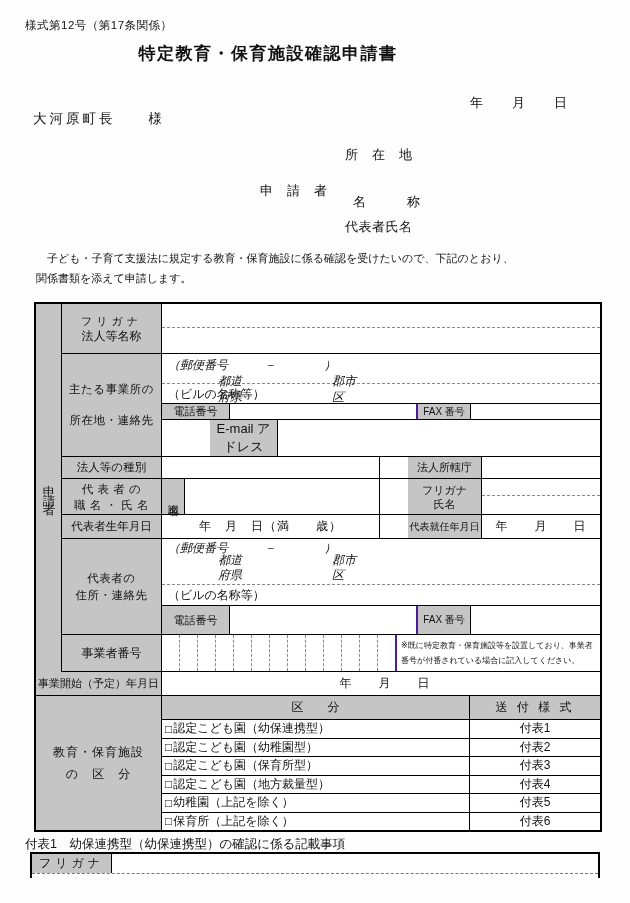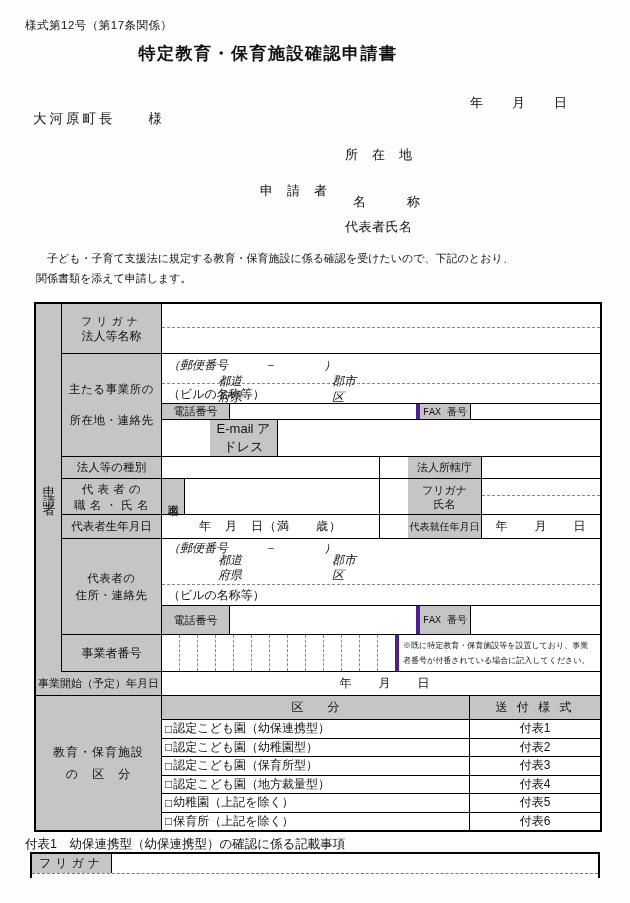--- a/index.html
+++ b/index.html
@@ -22,21 +22,21 @@
   .body-text { left:36px; top:249px; width:562px; font-size:11px; line-height:19.5px; }
 
   
   .main-table { left:34px; top:302px; width:568px; border:2px solid #000; background:#fff; }
   .gray { background:#c5c5c5; }
   .flexr { display:flex; }
   .flexc { display:flex; flex-direction:column; }
   .bb { border-bottom:1px solid #000; }
   .bbd { border-bottom:1px dashed #888; }
   .br { border-right:1px solid #000; }
-  .bl { border-left:4px solid #4c1d95;font-family:Liberation Mono, monospace; }
+  .bl { border-left:2px solid #4c1d95; }
   .ctr { display:flex; align-items:center; justify-content:center; text-align:center; }
 
   .app-col { width:26px; font-size:12.5px; writing-mode:vertical-rl; letter-spacing:9px;
              display:flex; align-items:center; justify-content:center; }
   .app-rows { flex:1; }
   .hcol { width:100px; font-size:11.5px; }
   .hcol2 { flex-direction:column; line-height:17px; letter-spacing:.5px; }
 
   .r-name { height:50px; }
   .r-name .lab { line-height:15px; }

